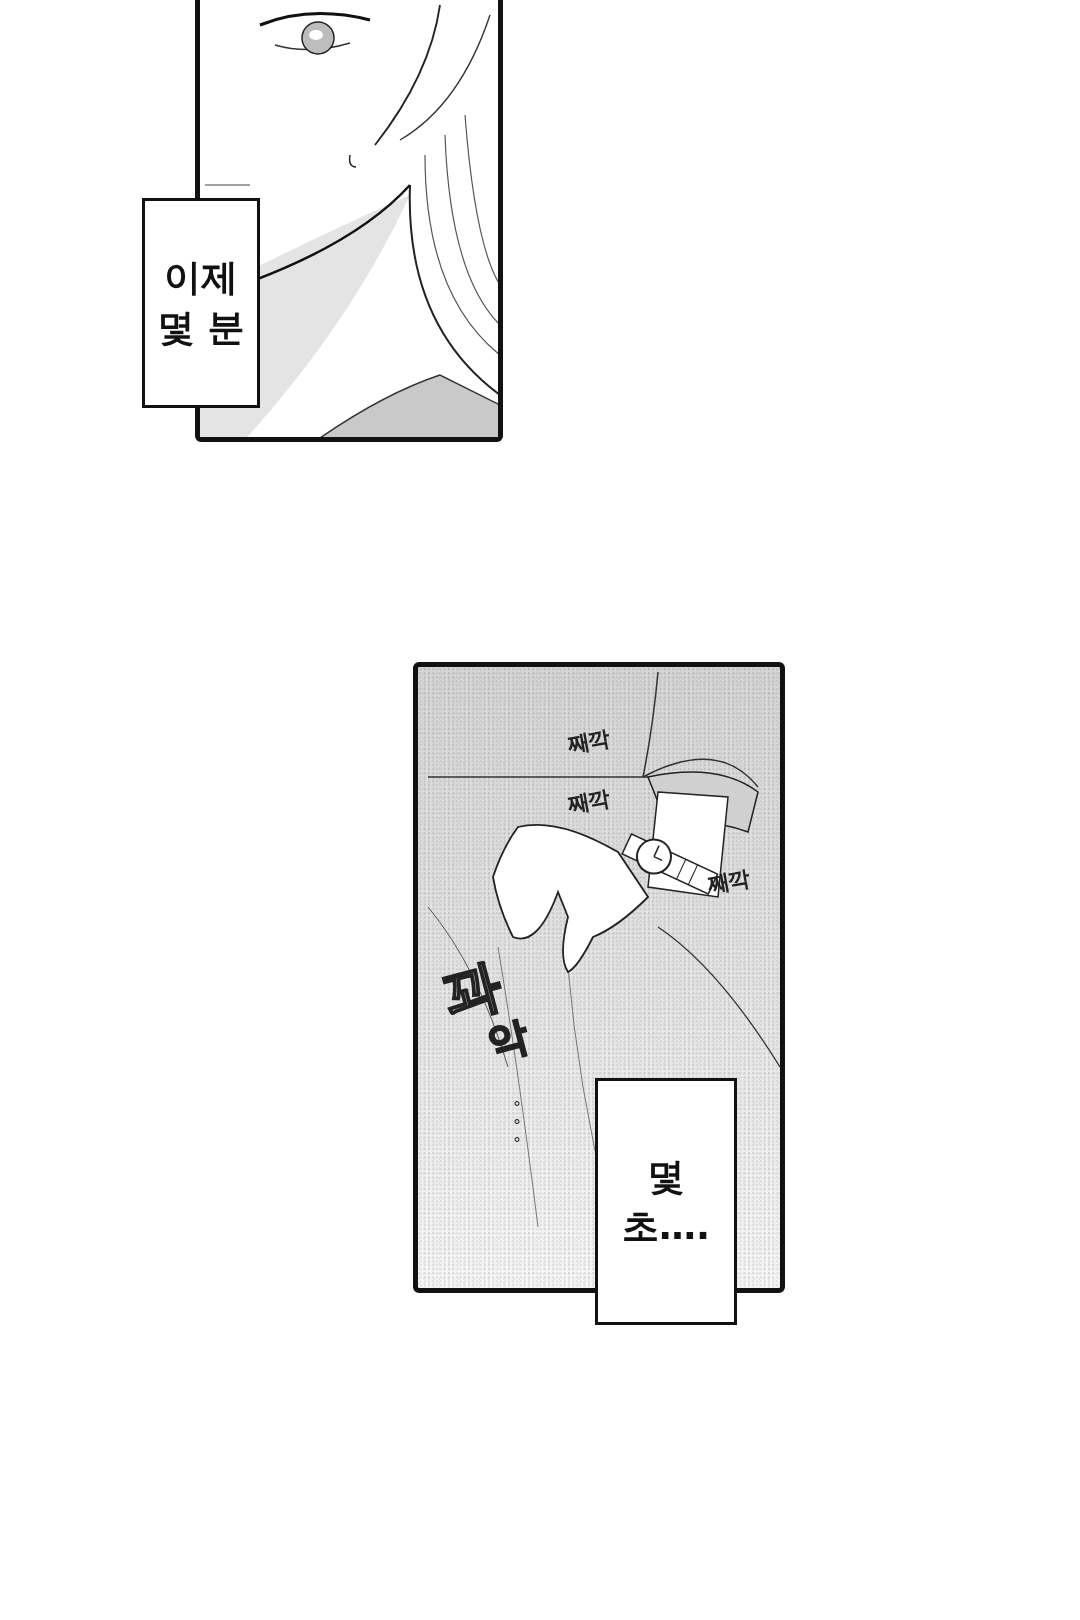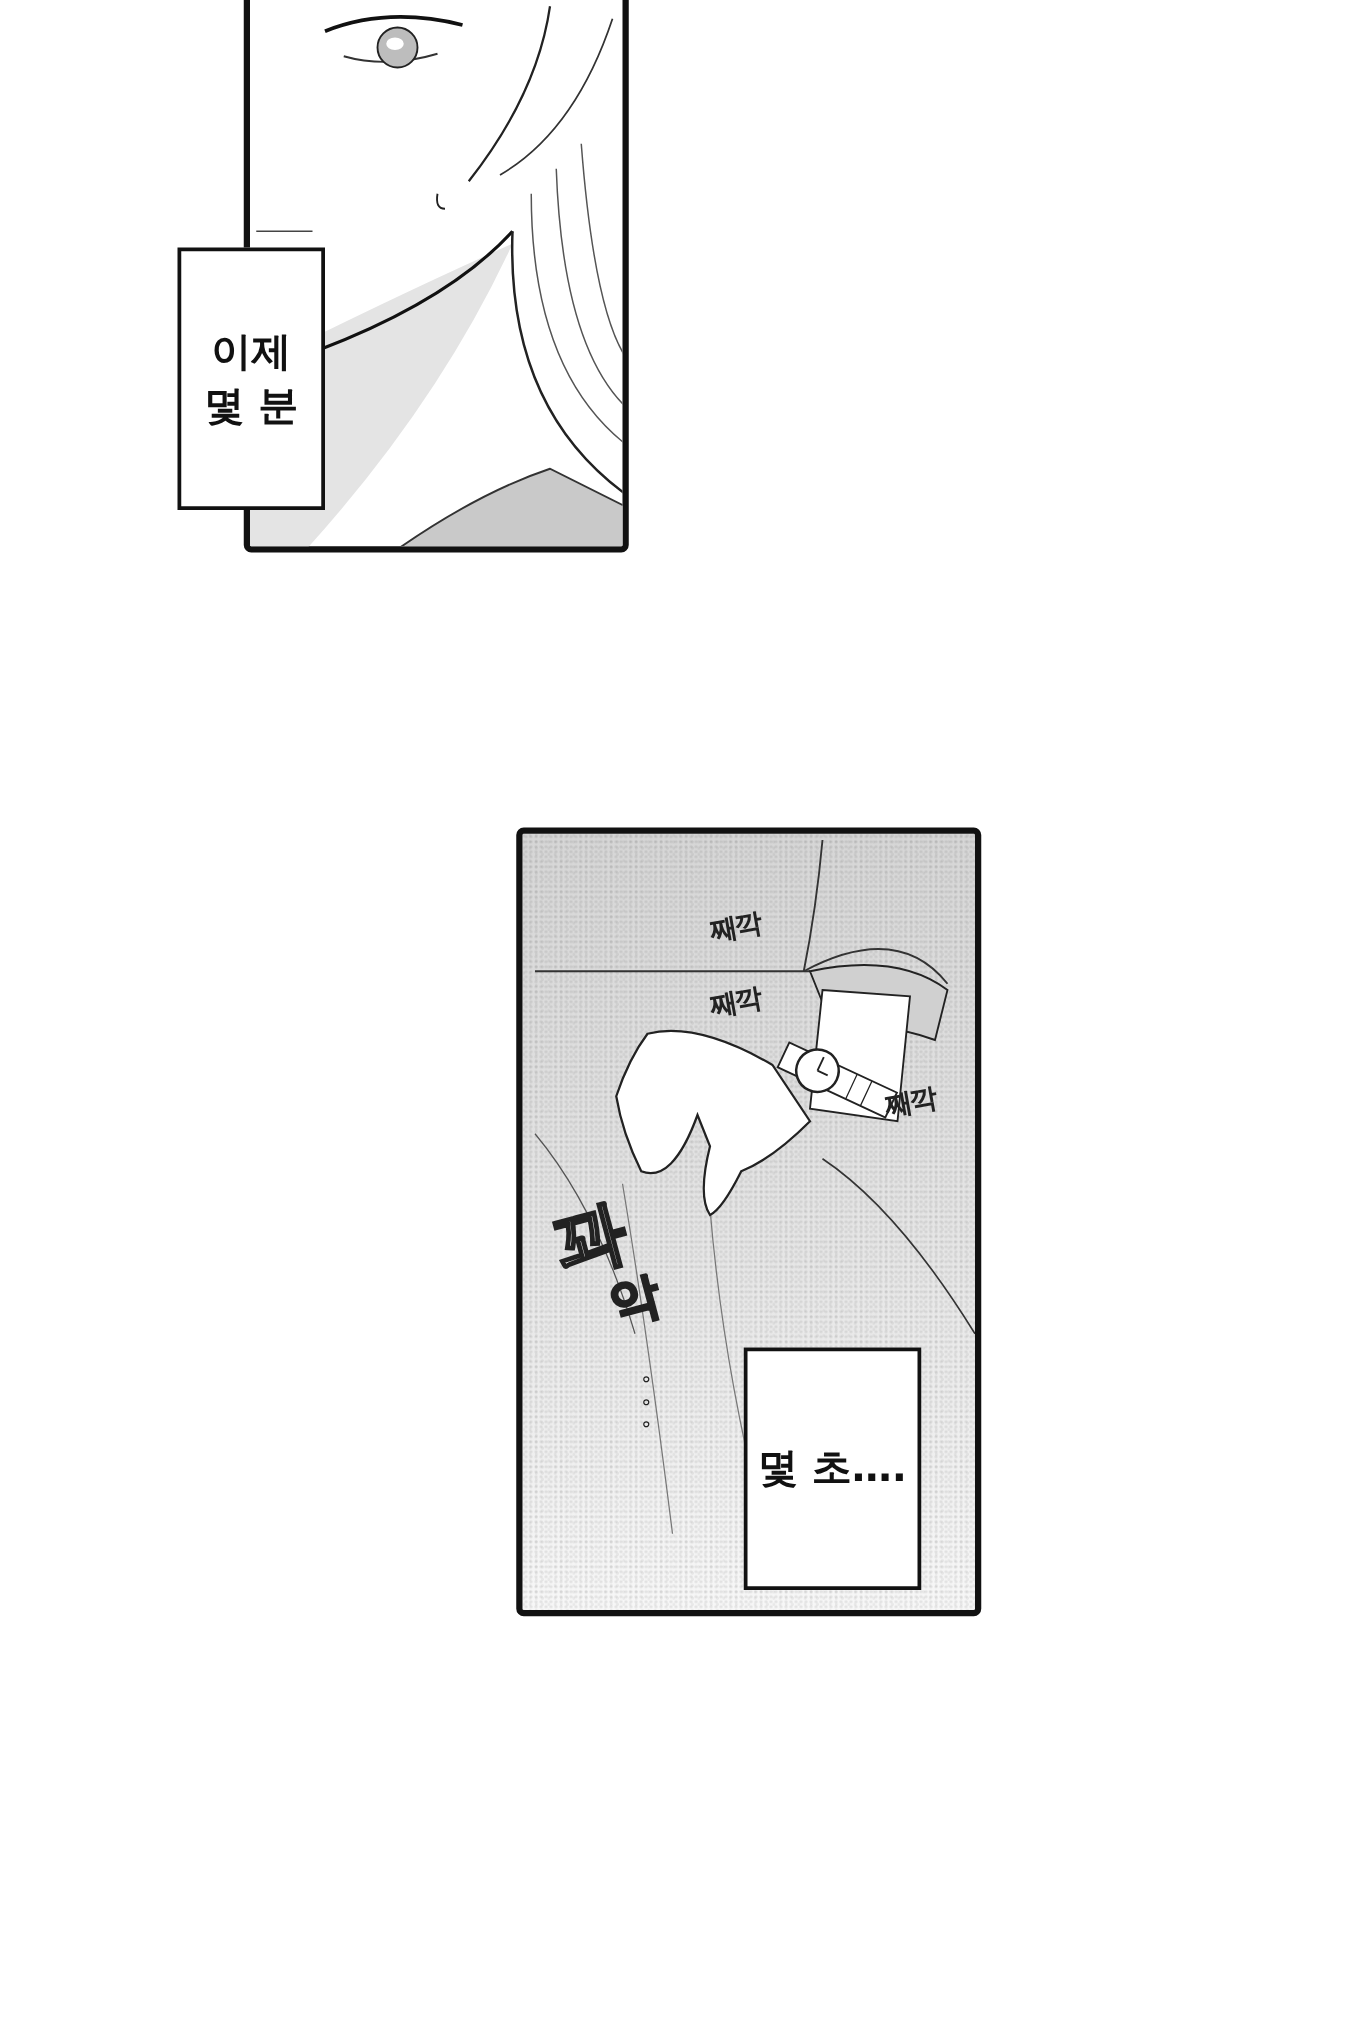--- a/index.html
+++ b/index.html
@@ -9,23 +9,23 @@
   #panel1 { left: 195px; top: -10px; width: 308px; height: 452px; border-radius: 0 0 6px 6px; background: #ffffff; }
   #panel2 { left: 413px; top: 662px; width: 372px; height: 631px; border-radius: 6px;
     background:
       radial-gradient(circle at 20% 30%, rgba(0,0,0,0.06) 0 1px, transparent 1.5px) 0 0/5px 5px,
       radial-gradient(circle at 70% 60%, rgba(0,0,0,0.08) 0 1px, transparent 1.5px) 0 0/4px 4px,
       linear-gradient(#d6d6d6, #e6e6e6 55%, #f7f7f7);
   }
 
   .caption { position: absolute; background: #fff; border: 3px solid #111; box-sizing: border-box;
     display: flex; align-items: center; justify-content: center; text-align: center;
-    color: #111; font-size: 32px; font-weight: bold; line-height: 1.35; }
+    color: #111; font-size: 37px; font-weight: bold; line-height: 1.35; }
   #caption1 { left: 142px; top: 198px; width: 118px; height: 210px; flex-direction: column; }
-  #caption2 { left: 595px; top: 1078px; width: 142px; height: 194px; }
+  #caption2 { left: 595px; top: 1078px; width: 142px; height: 247px; }
 
   .sfx { position: absolute; color: #222; font-family: "DejaVu Serif", serif; font-weight: bold; }
   .sfx-small { font-size: 22px; transform: rotate(-10deg); letter-spacing: -2px; }
   .sfx-big { font-size: 58px; color: #fff; -webkit-text-stroke: 2px #222; transform: rotate(-15deg); }
   .sfx-med { font-size: 40px; color: #fff; -webkit-text-stroke: 2px #222; transform: rotate(-15deg); }
   .dots { position: absolute; font-size: 16px; color: #222; line-height: 18px; width: 14px; text-align: center; }
 </style>
 </head>
 <body>
 

